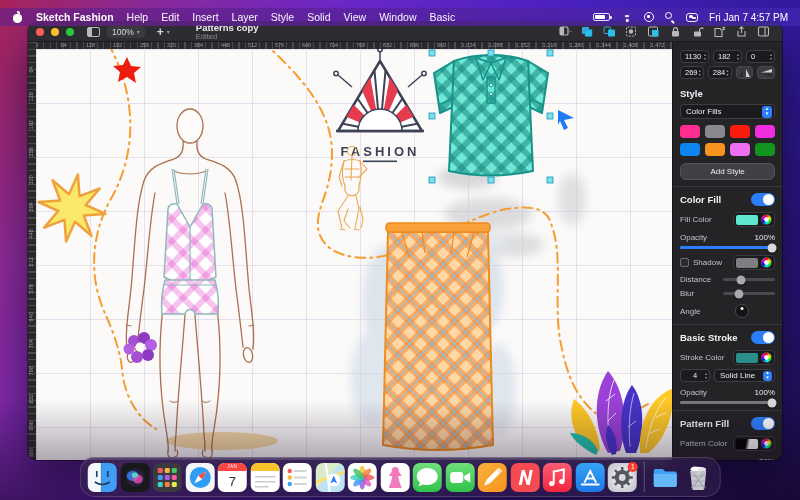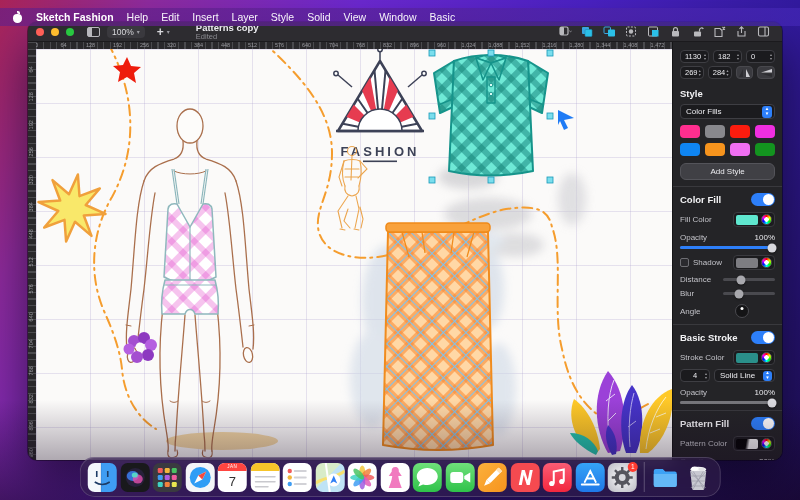--- a/index.html
+++ b/index.html
@@ -122,20 +122,40 @@
       <span class="mi">Help</span>
       <span class="mi">Edit</span>
       <span class="mi">Insert</span>
       <span class="mi">Layer</span>
       <span class="mi">Style</span>
       <span class="mi">Solid</span>
       <span class="mi">View</span>
       <span class="mi">Window</span>
       <span class="mi">Basic</span>
     </span>
+  <span class="m-right">
+    <span class="batt">
+        <i></i>
+      </span>
+    <span class="wifi">
+        <i></i>
+        <i></i>
+        <i></i>
+      </span>
+    <span class="usr"></span>
+    <span class="mag">
+        <i></i>
+        <b></b>
+      </span>
+    <span class="cc">
+        <i></i>
+        <b></b>
+      </span>
+    <span>Fri Jan 7  4:57 PM</span>
+  </span>
 </div>
 
 <div class="window">
   <div class="titlebar">
     <span class="tl r"></span>
     <span class="tl y"></span>
     <span class="tl g"></span>
     <span class="sbicon"></span>
     <span class="zoombox">
       <span>100%</span>

